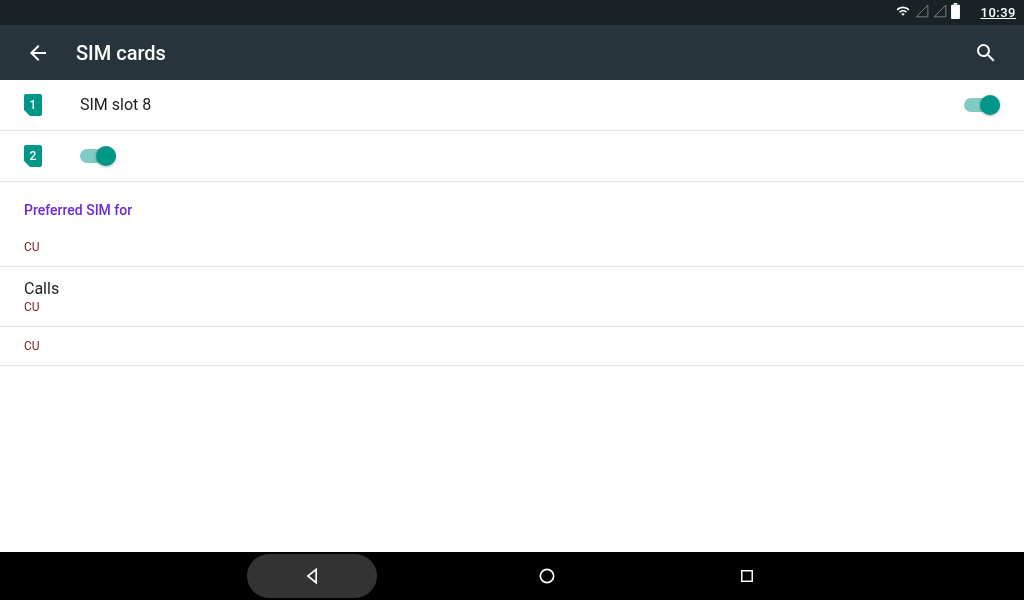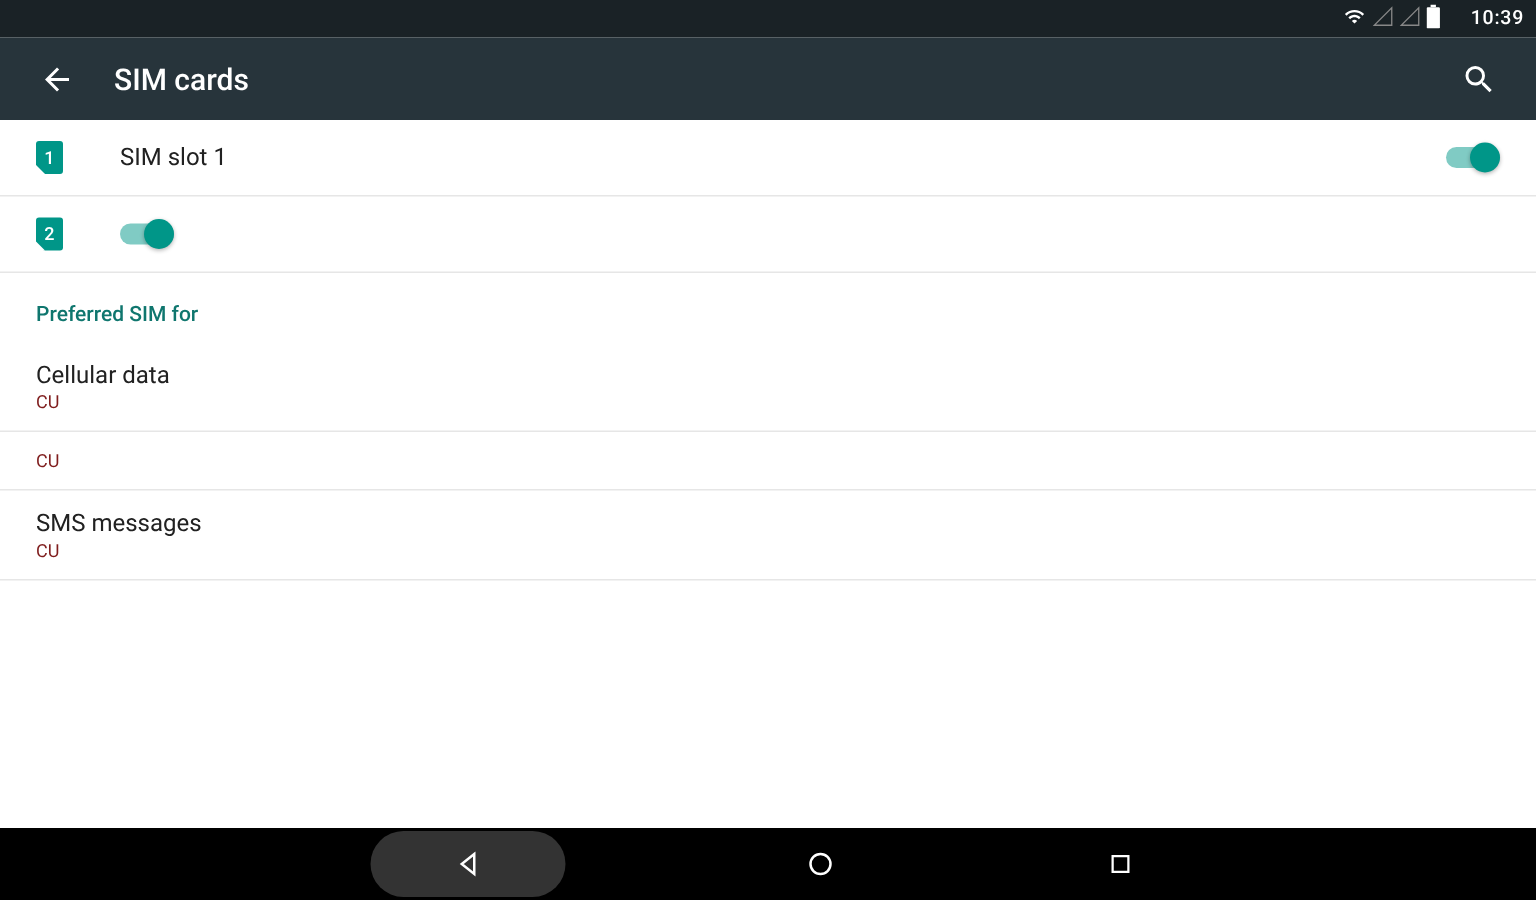--- a/index.html
+++ b/index.html
@@ -18,21 +18,21 @@
       background: #1a2226;
       display: flex;
       justify-content: flex-end;
       align-items: center;
       padding-right: 8px;
       gap: 4px;
       color: #fff;
       font-size: 13px;
     }
     .status-icons { display: flex; align-items: center; gap: 4px; }
-    .status-time { margin-left: 17px; font-weight: 500; letter-spacing: 0.5px; }
+    .status-time { margin-left: 17px; font-weight: 500; letter-spacing: 0.5px; text-decoration: underline; }
     
     .app-bar {
       height: 55px;
       background: #27343b;
       display: flex;
       align-items: center;
       padding: 0 20px;
       color: #fff;
     }
     .back-btn { display:flex; align-items:center; justify-content:center; width:36px; height:36px; }
@@ -73,21 +73,21 @@
     }
     .switch-thumb {
       position:absolute; top:0; right:0; width:20px; height:20px;
       background:#009688; border-radius:50%;
       box-shadow:0 1px 3px rgba(0,0,0,0.3);
     }
     .section-header {
       padding: 20px 24px 10px 24px;
       font-size: 14px;
       font-weight: 500;
-      color: #0f766e;
+      color: #6d28d9;
     }
     .pref-row {
       padding: 12px 24px 12px 24px;
       border-bottom: 1px solid #e6e6e6;
     }
     .pref-title { font-size:16px; color:#212121; margin-bottom:2px; }
     .pref-sub { font-size:12px; color:#7f1d1d; }
     
     .nav-bar {
       height: 48px;
@@ -150,49 +150,48 @@
   </div>
 </div>
 
 <div class="content">
 
   <div class="sim-row">
     <div class="sim-badge">
         <span>1</span>
       </div>
     <div class="sim-text">
-      <div class="sim-title">SIM slot 1</div>
+      <div class="sim-title">SIM slot 8</div>
     </div>
     <div class="switch">
       <div class="switch-track"></div>
         <div class="switch-thumb"></div>
     </div>
   </div>
 
   <div class="sim-row">
     <div class="sim-badge">
         <span>2</span>
       </div>
     <div class="switch">
       <div class="switch-track"></div>
         <div class="switch-thumb"></div>
     </div>
   </div>
 
   <div class="section-header">Preferred SIM for</div>
 
   <div class="pref-row">
-    <div class="pref-title">Cellular data</div>
     <div class="pref-sub">CU</div>
   </div>
   <div class="pref-row">
+    <div class="pref-title">Calls</div>
     <div class="pref-sub">CU</div>
   </div>
   <div class="pref-row">
-    <div class="pref-title">SMS messages</div>
     <div class="pref-sub">CU</div>
   </div>
 </div>
 
 <div class="nav-bar">
   <div class="nav-back-pill">
     <svg width="20" height="20" viewBox="0 0 24 24" fill="none" stroke="#fff" stroke-width="2">
         <path d="M17 4 L7 12 L17 20 Z"></path>
       </svg>
   </div>

